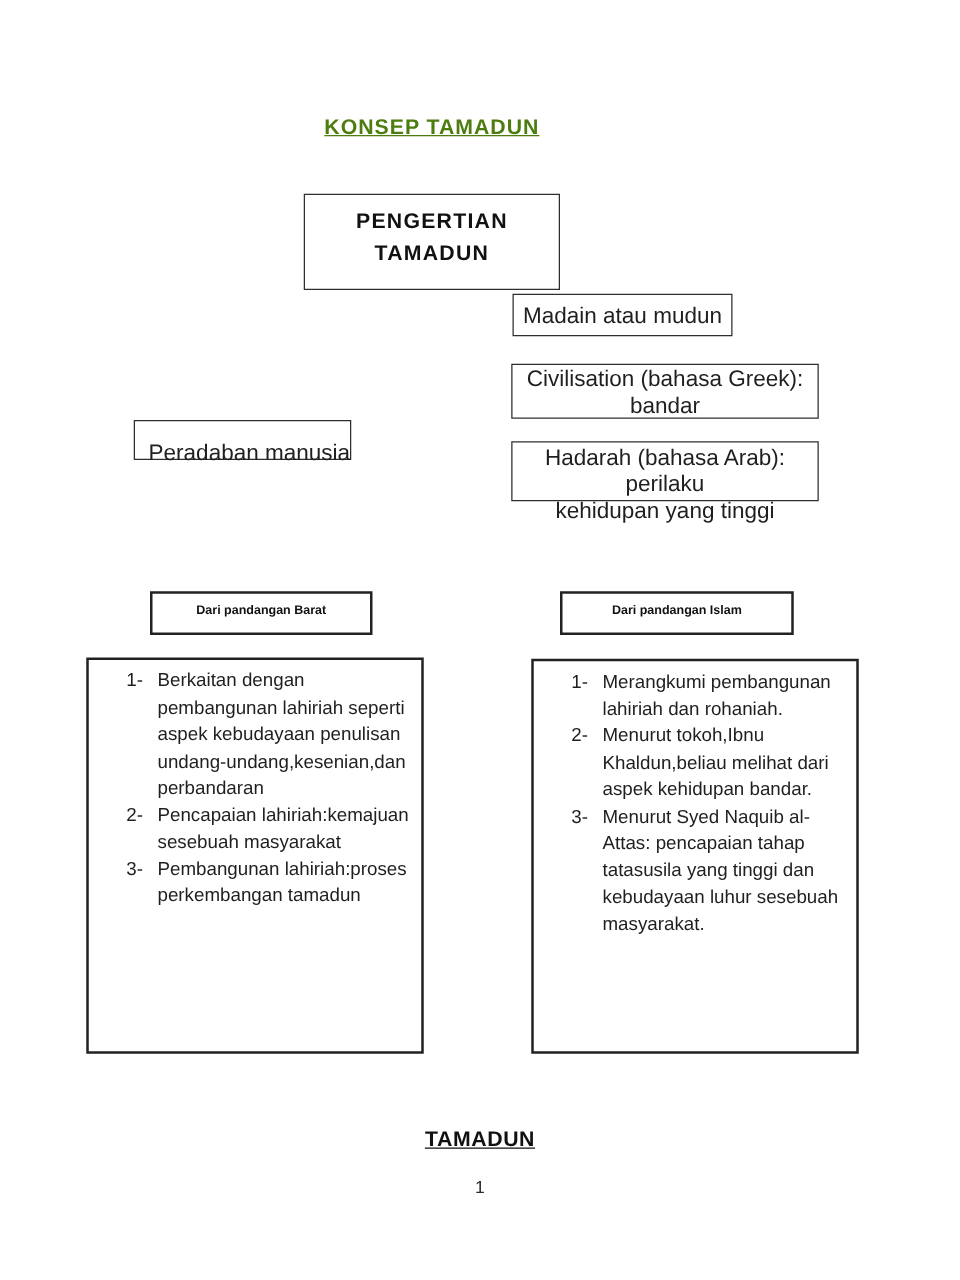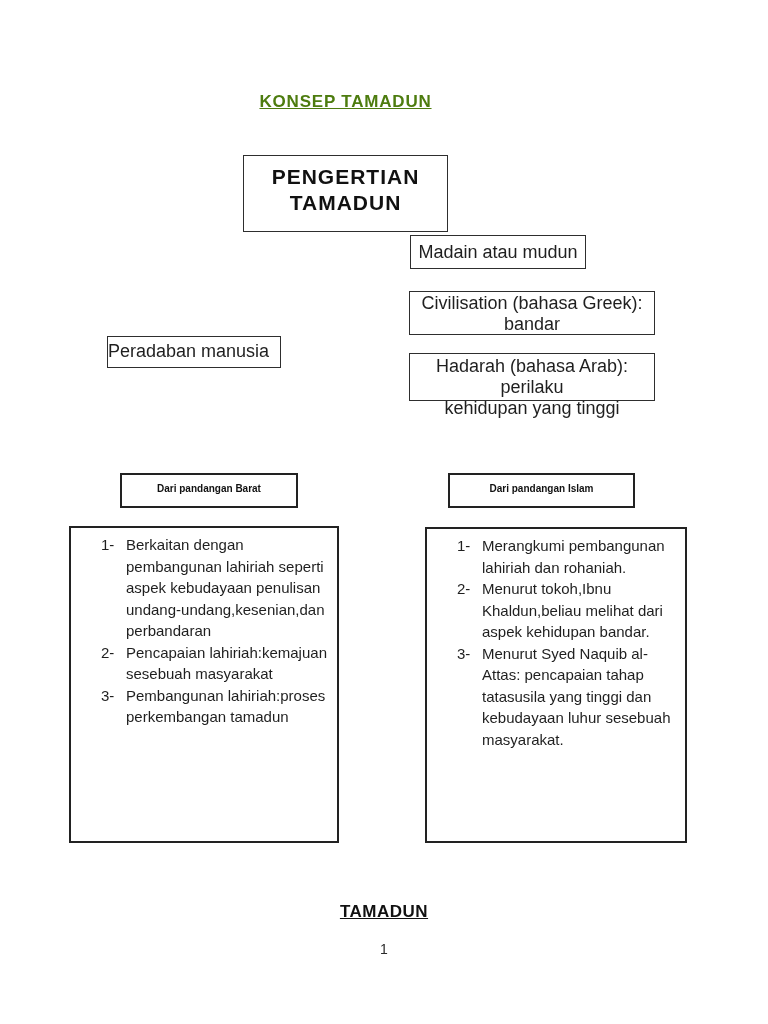--- a/index.html
+++ b/index.html
@@ -43,21 +43,21 @@
     text-decoration: underline;
     color: #4d7c0f;
   }
   .pengertian {
     left: 243px;
     top: 155px;
     width: 205px;
     height: 77px;
     text-align: center;
     padding-top: 8px;
-    font-size: 21px;
+    font-size: 17px;
     font-weight: bold;
     letter-spacing: 1px;
     line-height: 26px;
     color: #111111;
   }
   
   .def {
     font-size: 18px;
     line-height: 21px;
   }
@@ -83,22 +83,22 @@
     width: 246px;
     height: 44px;
     text-align: center;
     padding-top: 1px;
   }
   .peradaban {
     left: 107px;
     top: 336px;
     width: 174px;
     height: 32px;
-    text-align: left;
-    padding-top: 4px;
+    text-align: right;
+    padding-top: 15px;
   }
   .hadarah {
     left: 409px;
     top: 353px;
     width: 246px;
     height: 48px;
     text-align: center;
     padding-top: 2px;
   }
   

